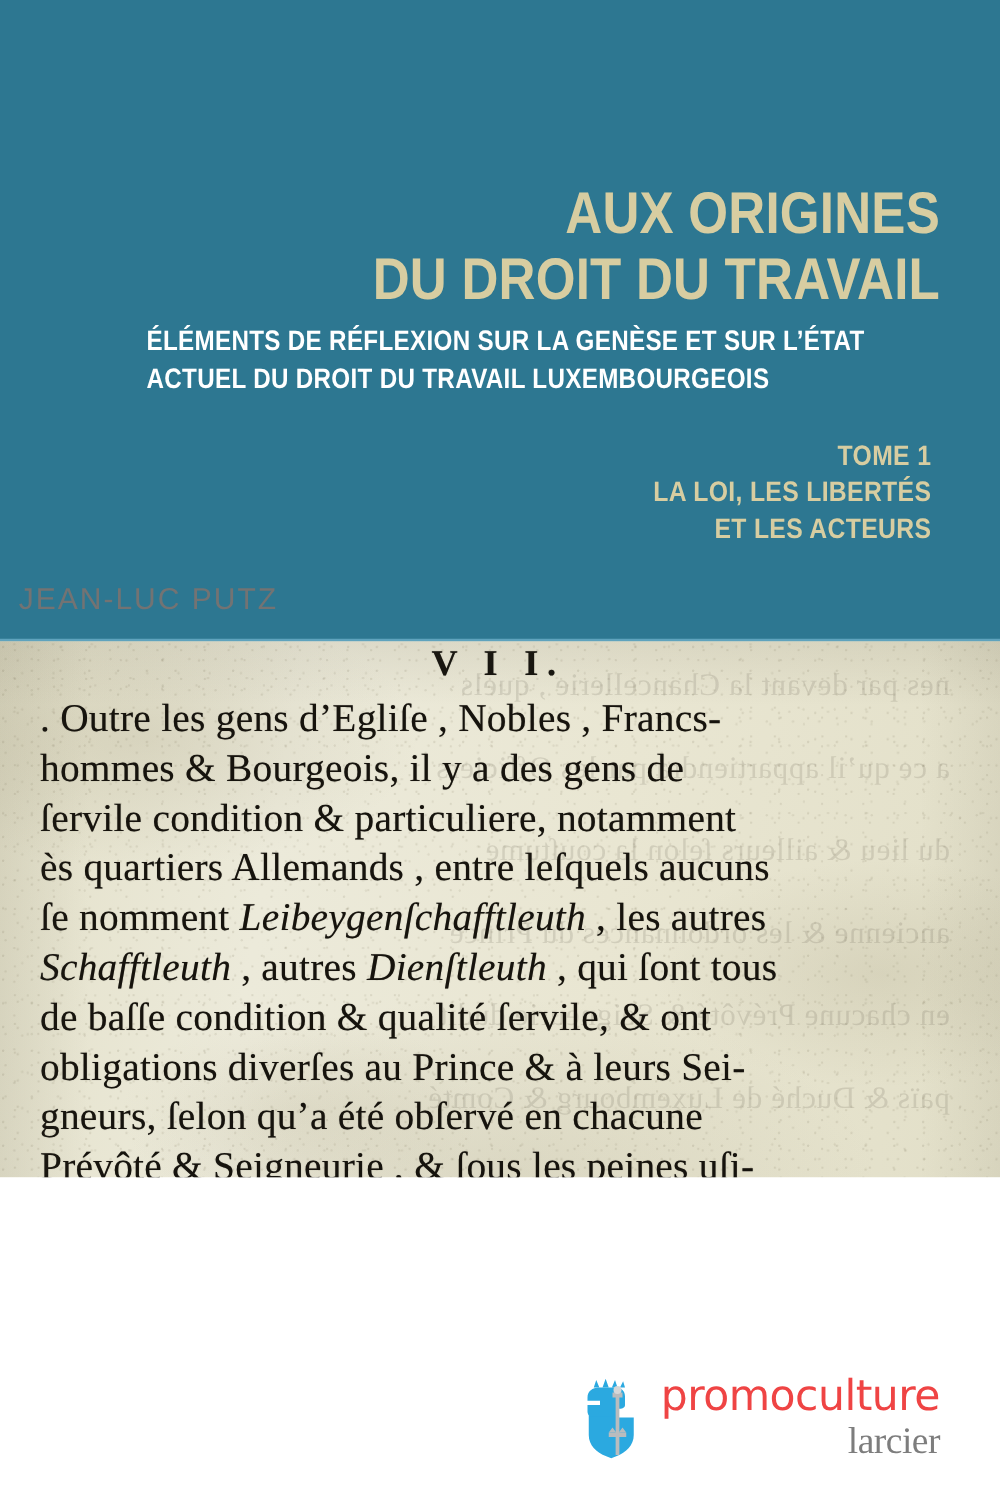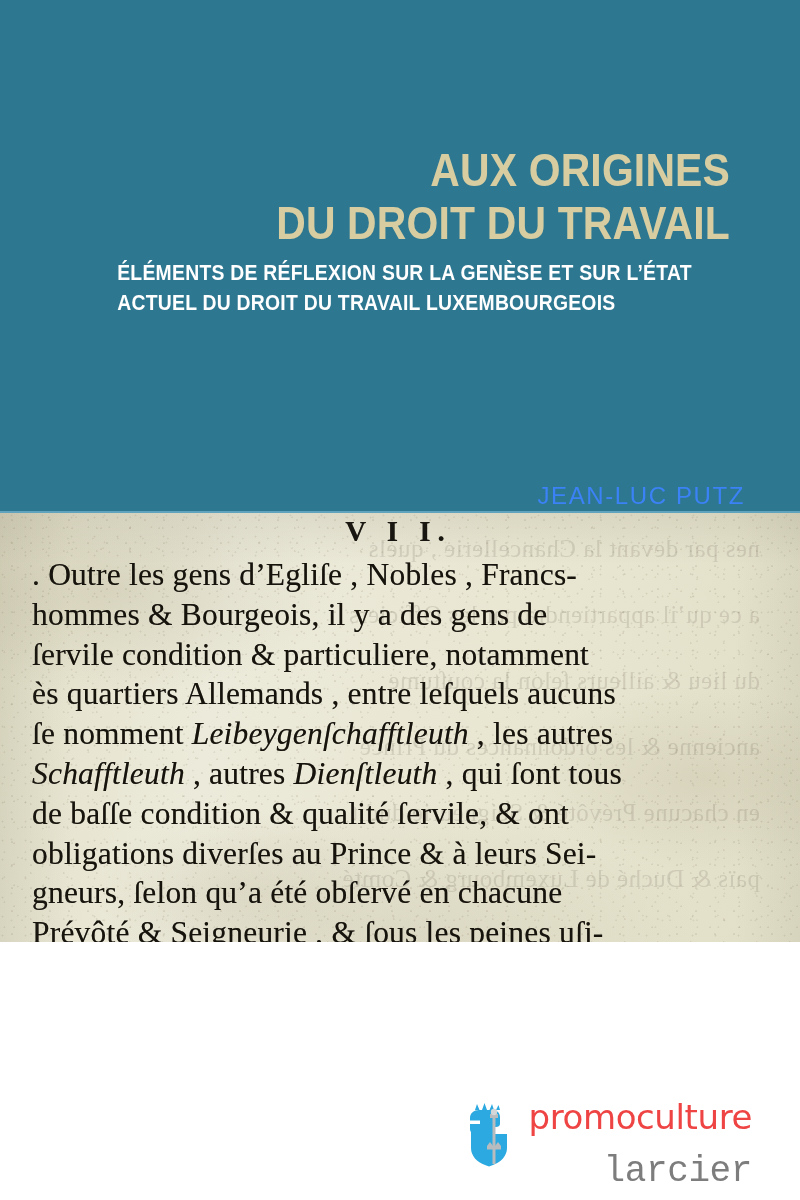--- a/index.html
+++ b/index.html
@@ -36,21 +36,21 @@
     left: 0;
     top: 511px;
     width: 800px;
     height: 3px;
     background: #5fa3bd;
   }
 
   
   #title-block {
     position: absolute;
-    right: 70px;
+    right: 48px;
     top: 143px;
     text-align: right;
     width: 720px;
   }
   .title-line {
     display: block;
     color: #d7cda1;
     font-family: "Liberation Sans Narrow", "Liberation Sans", sans-serif;
     font-weight: bold;
     font-size: 47px;
@@ -99,24 +99,24 @@
     letter-spacing: 0.3px;
     transform: scaleX(0.88);
     transform-origin: right center;
     white-space: nowrap;
   }
 
   
   #author-line {
     position: absolute;
     right: 55px;
-    top: 482px;
-    text-align: right;
+    top: 466px;
+    text-align: left;
     width: 730px;
-    color: #3b82f6;
+    color: #737373;
     font-family: "Liberation Sans", sans-serif;
     font-weight: normal;
     font-size: 24px;
     letter-spacing: 1.6px;
     white-space: nowrap;
   }
 
   
   #manuscript {
     position: absolute;
@@ -248,45 +248,50 @@
   }
   #logo-promoculture {
     color: #ef4444;
     font-family: "DejaVu Sans", sans-serif;
     font-size: 34px;
     font-weight: normal;
     letter-spacing: -0.4px;
   }
   #logo-larcier {
     color: #7d7d7d;
-    font-family: Liberation Mono, monospace;
-    font-size: 36px;
+    font-family: Liberation Serif, serif;
+    font-size: 30px;
     font-weight: normal;
     letter-spacing: -0.4px;
-    margin-top: 20px;
+    margin-top: 4px;
   }
 </style>
 </head>
 <body>
 
 <div id="cover">
 
   <div id="teal-band"></div>
   <div id="teal-band-hairline"></div>
 
   <div id="title-block">
     <span class="title-line">AUX ORIGINES</span>
     <span class="title-line">DU DROIT DU TRAVAIL</span>
   </div>
 
   <div id="subtitle-block">
     <span class="subtitle-line">ÉLÉMENTS DE RÉFLEXION SUR LA GENÈSE ET SUR L’ÉTAT</span>
     <span class="subtitle-line">ACTUEL DU DROIT DU TRAVAIL LUXEMBOURGEOIS</span>
   </div>
 
+  <div id="tome-block">
+    <span class="tome-line">TOME 1</span>
+    <span class="tome-line">LA LOI, LES LIBERTÉS</span>
+    <span class="tome-line">ET LES ACTEURS</span>
+  </div>
 
   <div id="author-line">JEAN-LUC PUTZ</div>
 
   <div id="manuscript">
     <div id="ghost-layer">
         <div class="ghost-line" style="top: 22px;">nes par devant la Chancellerie , quels</div>
         <div class="ghost-line" style="top: 88px;">a ce qu’il appartiendra par les Officiers</div>
         <div class="ghost-line" style="top: 154px;">du lieu &amp; ailleurs ſelon la couſtume</div>
         <div class="ghost-line" style="top: 220px;">ancienne &amp; les ordonnances du Prince</div>
         <div class="ghost-line" style="top: 286px;">en chacune Prévôté &amp; Seigneurie dudit</div>

